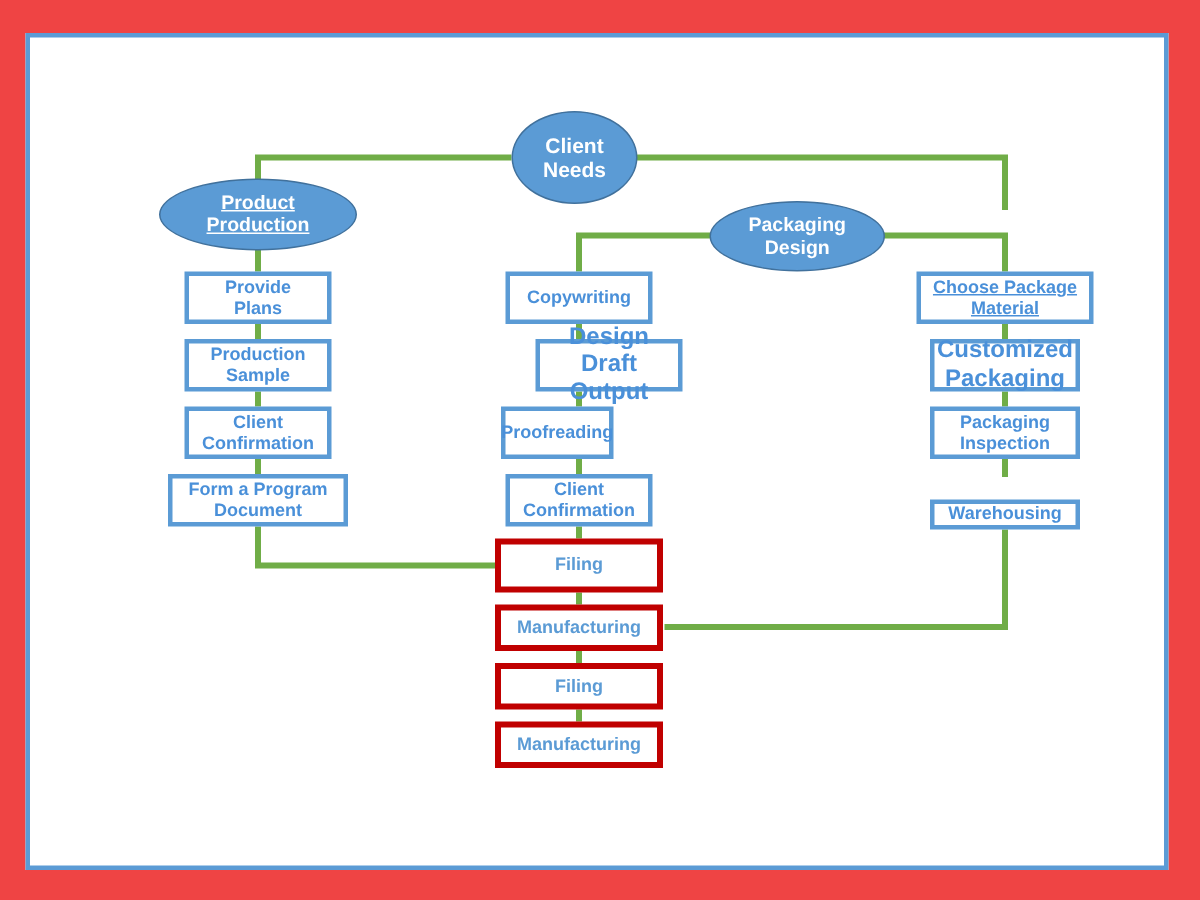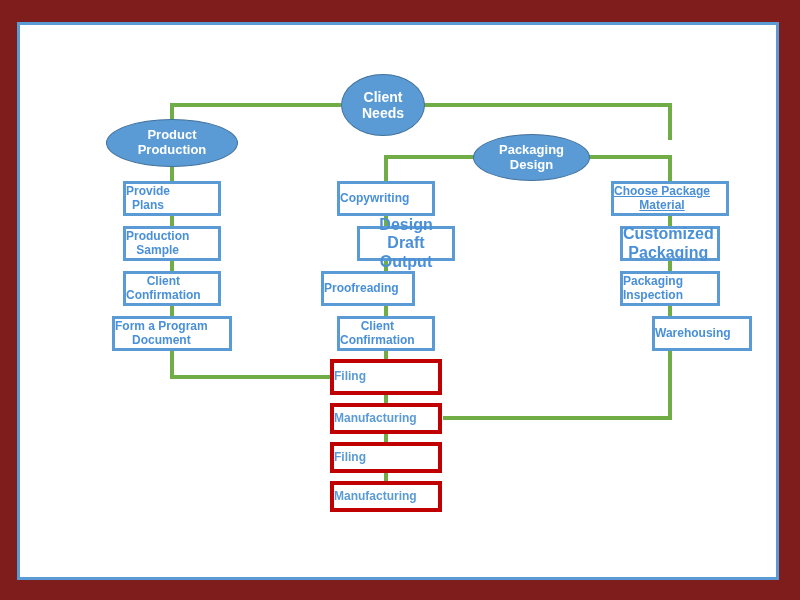--- a/index.html
+++ b/index.html
@@ -10,21 +10,21 @@
   body {
     width: 800px;
     height: 600px;
     font-family: "Liberation Sans", sans-serif;
     overflow: hidden;
   }
   #canvas {
     position: relative;
     width: 800px;
     height: 600px;
-    background: #7f1d1d;
+    background: #ef4444;
   }
   
   #frame {
     position: absolute;
     left: 17px;
     top: 22px;
     width: 762px;
     height: 558px;
     border: 3px solid #5b9bd5;
     background: #ffffff;
@@ -52,20 +52,21 @@
     line-height: 1.15;
     box-sizing: border-box;
     z-index: 4;
   }
   
   .box {
     position: absolute;
     background: #ffffff;
     display: flex;
     align-items: center;
+    justify-content: center;
     text-align: center;
     box-sizing: border-box;
     color: #4a90d9;
     font-weight: bold;
     line-height: 1.15;
     z-index: 4;
   }
   .box.blue {
     border: 3px solid #5b9bd5;
   }
@@ -115,21 +116,21 @@
       <path d="M 386 433 L 386 443"></path>
       <path d="M 386 472 L 386 482"></path>
     </g>
   </svg>
 
   <div class="ellipse" style="left:341px; top:74px; width:84px; height:62px; font-size:14px;">
     <span class="lbl">Client
 Needs</span>
   </div>
 
-  <div class="ellipse" style="left:106px; top:119px; width:132px; height:48px; font-size:13px;">
+  <div class="ellipse" style="left:106px; top:119px; width:132px; height:48px; font-size:13px;text-decoration:underline;">
     <span class="lbl">Product
 Production</span>
   </div>
 
   <div class="ellipse" style="left:473px; top:134px; width:117px; height:47px; font-size:13px;">
     <span class="lbl">Packaging
 Design</span>
   </div>
 
   <div class="box blue" style="left:123px; top:181px; width:98px; height:35px; font-size:12px;">
@@ -149,41 +150,41 @@
   </div>
 
   <div class="box blue" style="left:112px; top:316px; width:120px; height:35px; font-size:12px;">
     <span class="lbl">Form a Program
 Document</span>
   </div>
   <div class="box blue" style="left:357px; top:226px; width:98px; height:35px; font-size:16px;">
     <span class="lbl">Design Draft
 Output</span>
   </div>
-  <div class="box blue" style="left:321px; top:271px; width:94px; height:35px; font-size:12px;">
+  <div class="box blue" style="left:334px; top:271px; width:75px; height:35px; font-size:12px;">
     <span class="lbl">Proofreading</span>
   </div>
   <div class="box blue" style="left:337px; top:316px; width:98px; height:35px; font-size:12px;">
     <span class="lbl">Client
 Confirmation</span>
   </div>
 
   <div class="box blue" style="left:611px; top:181px; width:118px; height:35px; font-size:12px;text-decoration:underline;">
     <span class="lbl">Choose Package
 Material</span>
   </div>
   <div class="box blue" style="left:620px; top:226px; width:100px; height:35px; font-size:16px;">
     <span class="lbl">Customized
 Packaging</span>
   </div>
   <div class="box blue" style="left:620px; top:271px; width:100px; height:35px; font-size:12px;">
     <span class="lbl">Packaging
 Inspection</span>
   </div>
-  <div class="box blue" style="left:620px; top:316px; width:100px; height:35px; font-size:12px;margin-left:32px;">
+  <div class="box blue" style="left:620px; top:333px; width:100px; height:20px; font-size:12px;">
     <span class="lbl">Warehousing</span>
   </div>
 
   <div class="box red" style="left:330px; top:359px; width:112px; height:36px; font-size:12px;">
     <span class="lbl">Filing</span>
   </div>
   <div class="box red" style="left:330px; top:403px; width:112px; height:31px; font-size:12px;">
     <span class="lbl">Manufacturing</span>
   </div>
   <div class="box red" style="left:330px; top:442px; width:112px; height:31px; font-size:12px;">

